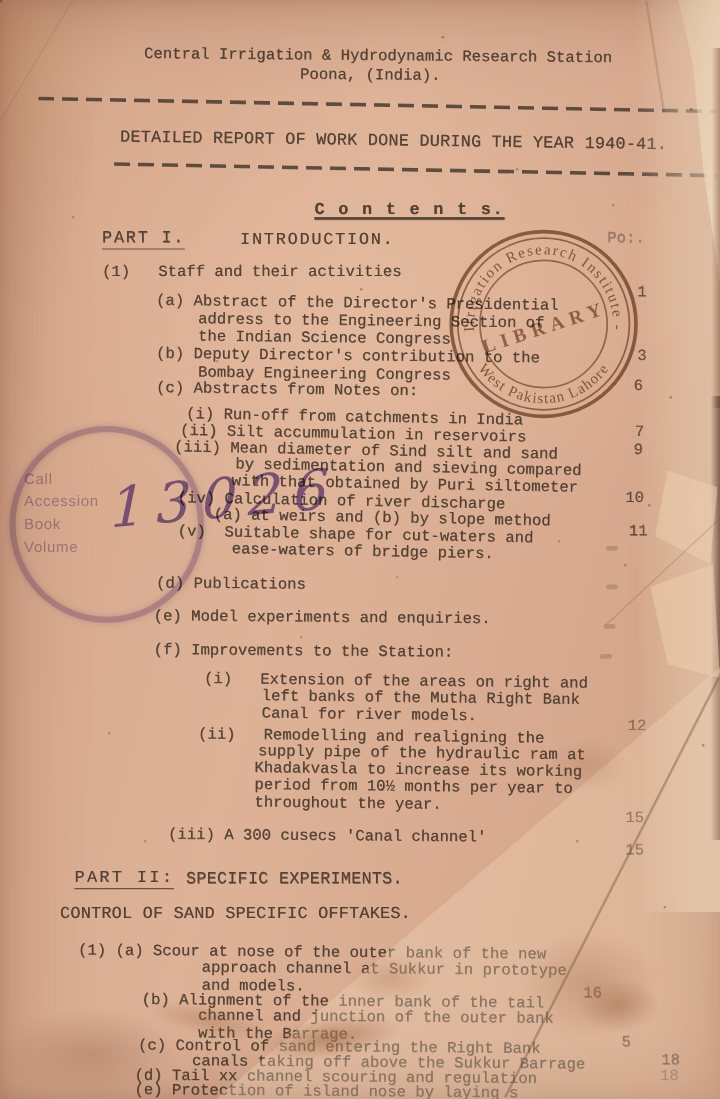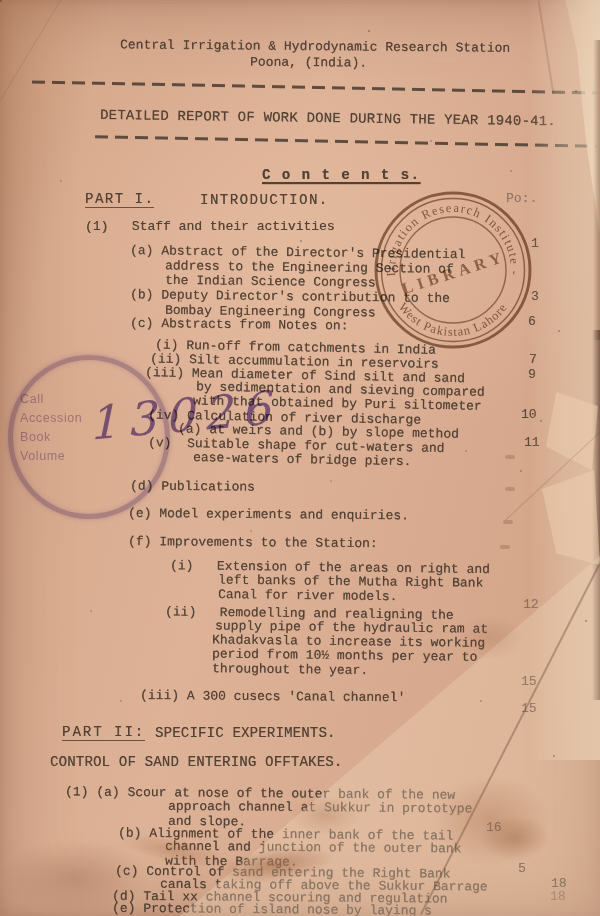--- a/index.html
+++ b/index.html
@@ -116,25 +116,25 @@
   <div class="tl r07" style="left:212px;top:635px">Khadakvasla to increase its working</div>
   <div class="tl r07" style="left:212px;top:649px">period from 10½ months per year to</div>
   <div class="tl r07" style="left:212px;top:663px">throughout the year.</div>
   <div class="pg" style="left:521px;top:674px">15</div>
 
   <div class="tl r05" style="left:140px;top:690px">(iii) A 300 cusecs 'Canal channel'</div>
   <div class="pg" style="left:521px;top:701px">15</div>
 
   <div class="tl h14 und" style="left:62px;top:725px;letter-spacing:2px">PART II:</div>
   <div class="tl h14" style="left:155px;top:726px;letter-spacing:.2px">SPECIFIC EXPERIMENTS.</div>
-  <div class="tl h14" style="left:50px;top:755px;letter-spacing:.2px">CONTROL OF SAND ENTERING OFFTAKES.</div>
+  <div class="tl h14" style="left:50px;top:755px;letter-spacing:.2px">CONTROL OF SAND SPECIFIC OFFTAKES.</div>
 
   <div class="tl r05" style="left:65px;top:787px">(1) (a) Scour at nose of the outer bank of the new</div>
   <div class="tl r05" style="left:168px;top:801px">approach channel at Sukkur in prototype</div>
-  <div class="tl r05" style="left:168px;top:815px">and slope.</div>
+  <div class="tl r05" style="left:168px;top:815px">and models.</div>
   <div class="pg" style="left:486px;top:820px">16</div>
   <div class="tl r05" style="left:118px;top:828px">(b) Alignment of the inner bank of the tail</div>
   <div class="tl r05" style="left:165px;top:841px">channel and junction of the outer bank</div>
   <div class="tl r05" style="left:165px;top:855px">with the Barrage.</div>
   <div class="tl r05" style="left:115px;top:866px">(c) Control of sand entering the Right Bank</div>
   <div class="pg" style="left:518px;top:861px">5</div>
   <div class="tl r05" style="left:160px;top:879px">canals taking off above the Sukkur Barrage</div>
   <div class="pg" style="left:551px;top:876px">18</div>
   <div class="tl r05" style="left:112px;top:891px">(d) Tail xx channel scouring and regulation</div>
   <div class="pg" style="left:550px;top:889px;opacity:.5">18</div>

